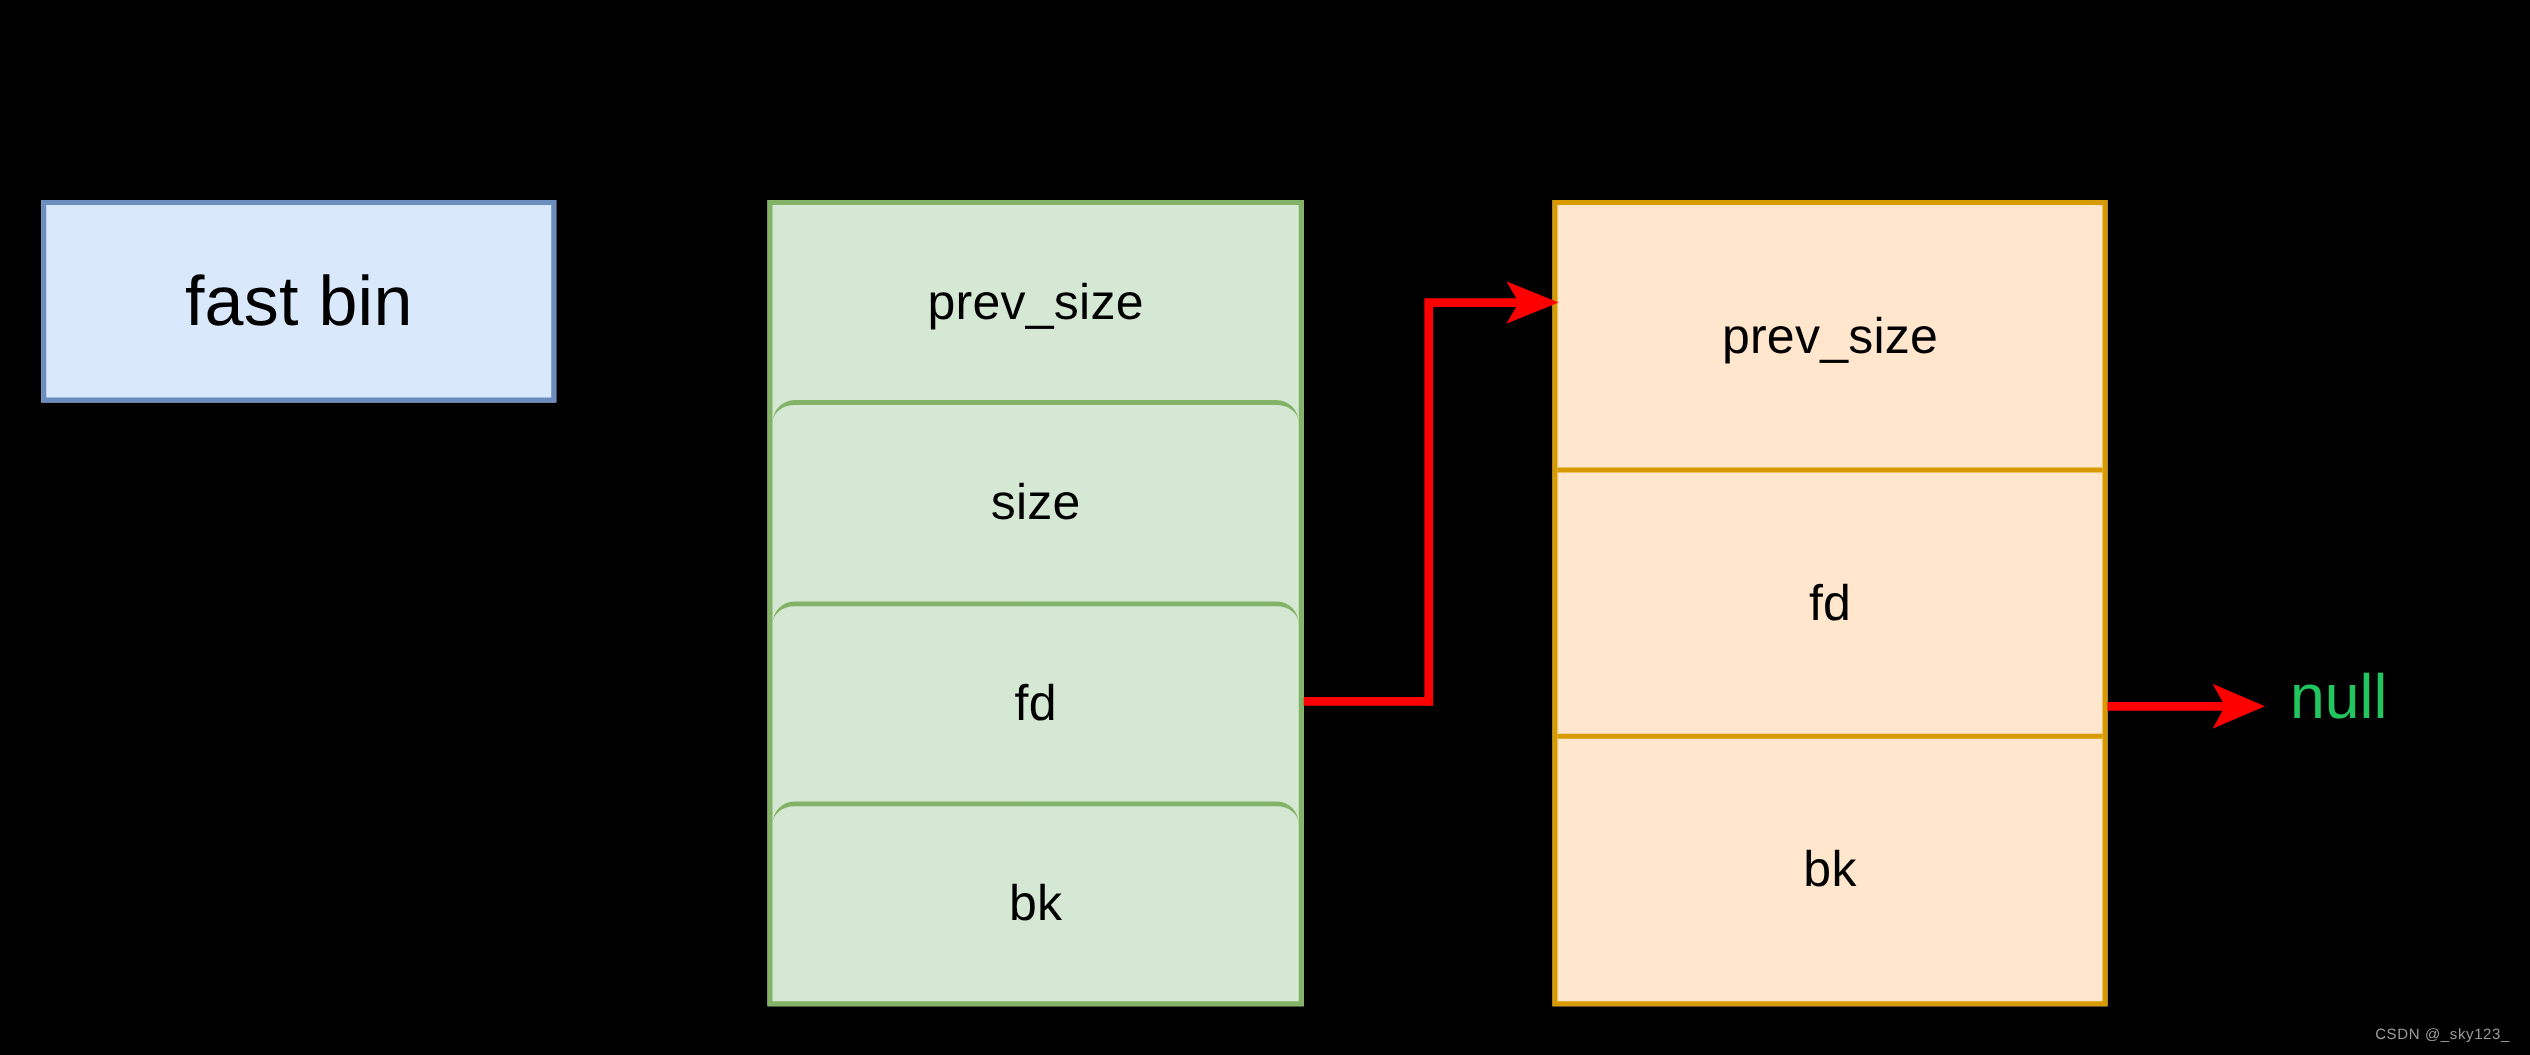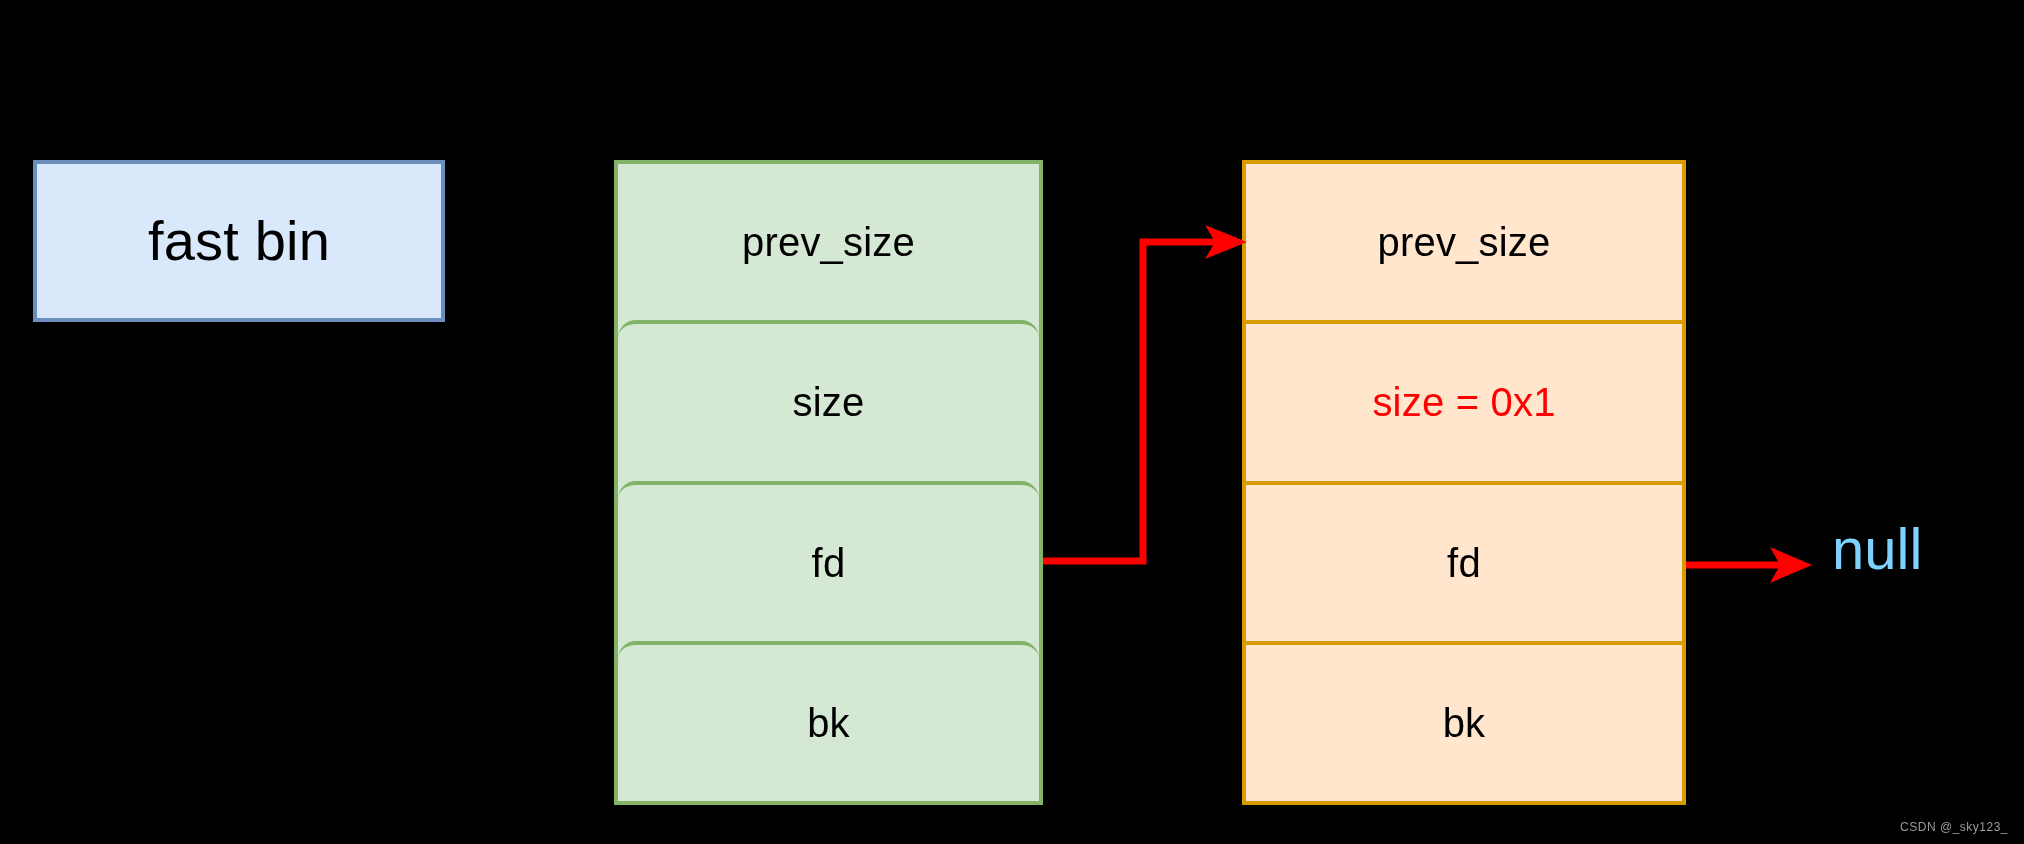--- a/index.html
+++ b/index.html
@@ -85,24 +85,24 @@
     left: 1680px;
     top: 525px;
     width: 150px;
     height: 80px;
   }
 
   
   #null-label {
     position: absolute;
     left: 1832px;
-    top: 520px;
-    font-size: 58px;
+    top: 532px;
+    font-size: 50px;
     line-height: 1;
-    color: #7dd3fc;
+    color: #22c55e;
     white-space: nowrap;
   }
 
   
   #watermark {
     position: absolute;
     right: 16px;
     bottom: 10px;
     font-size: 12px;
     color: #9a9a9a;
@@ -121,21 +121,20 @@
 
   <div class="box" id="chunk-green">
     <div class="row">prev_size</div>
     <div class="row">size</div>
     <div class="row">fd</div>
     <div class="row">bk</div>
   </div>
 
   <div class="box" id="chunk-orange">
     <div class="row">prev_size</div>
-    <div class="row danger">size = 0x1</div>
     <div class="row">fd</div>
     <div class="row">bk</div>
   </div>
 
   <svg class="connector" id="connector-fd-to-next" viewBox="0 0 225 360">
     <path d="M 8 336 L 108 336 L 108 17 L 190 17" fill="none" stroke="#ff0000" stroke-width="7"></path>
     <polygon points="212,17 170,0 180,17 170,34" fill="#ff0000"></polygon>
   </svg>
 
   <svg class="connector" id="connector-fd-to-null" viewBox="0 0 150 80">

